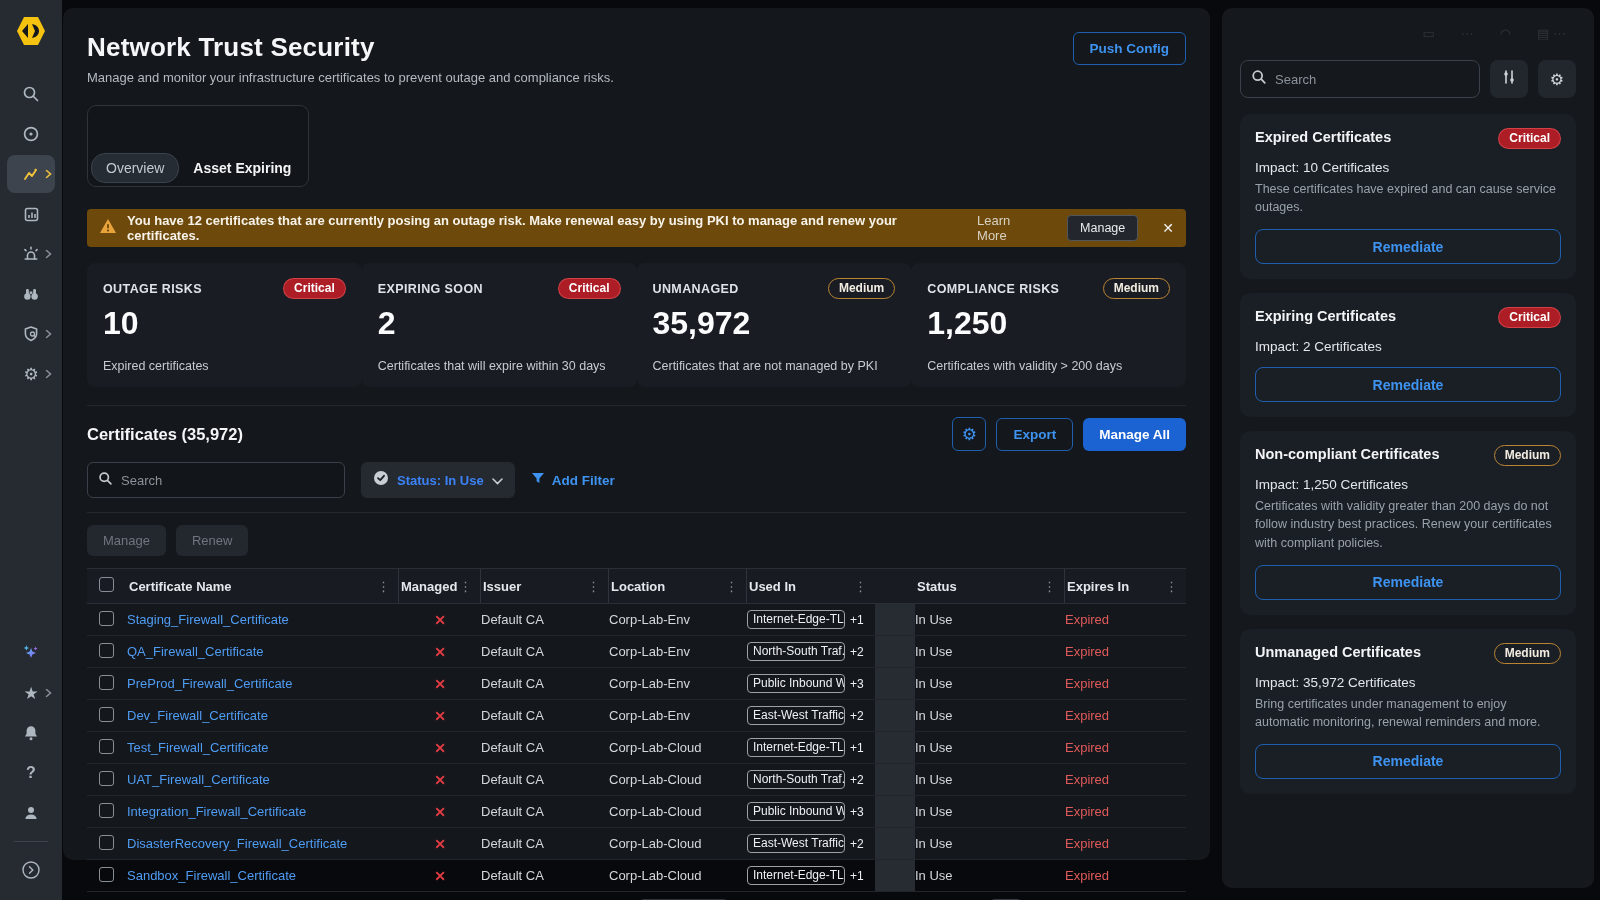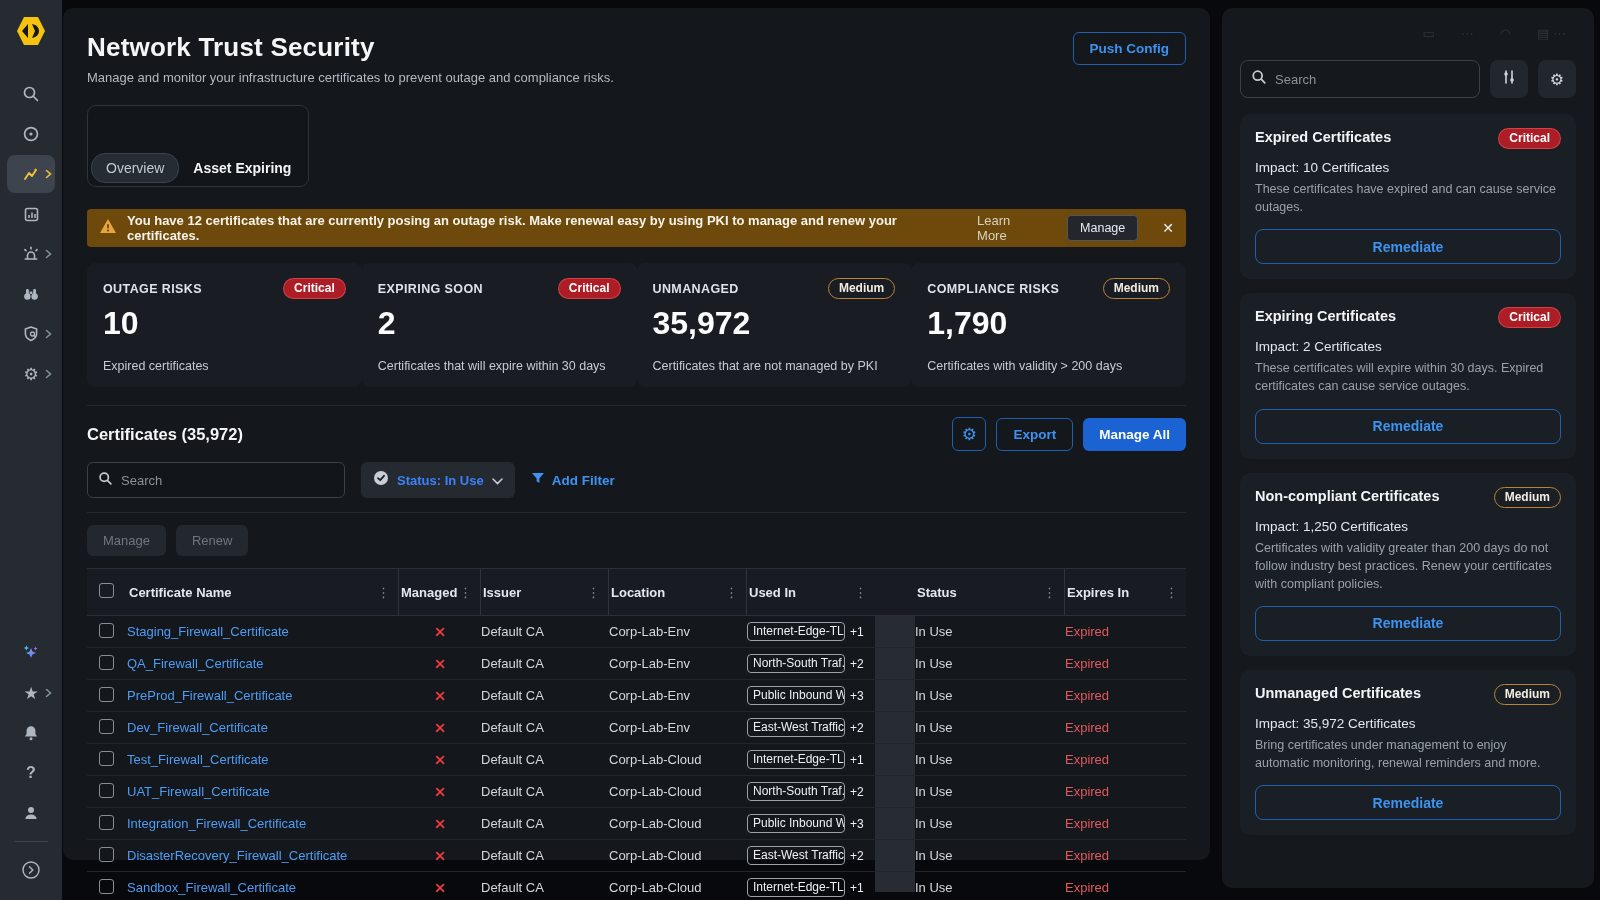--- a/index.html
+++ b/index.html
@@ -58,21 +58,21 @@
   .chip { height:36px; background:#252a31; border-radius:6px; display:flex; align-items:center; gap:8px; padding:0 12px; cursor:pointer; }
   .chip-label { font-size:13px; color:#3b82f6; font-weight:600; }
   .add-filter { display:flex; align-items:center; gap:7px; color:#3e93f0; font-size:13.5px; font-weight:600; cursor:pointer; }
 
   .bulk-row { border-top:1px solid #23282e; padding:12px 0; display:flex; gap:10px; }
   .btn-disabled { background:#23272e; color:#70767e; border:none; border-radius:6px; font-size:13px; padding:8px 16px; font-family:inherit; }
 
   .tablewrap { position:relative; }
   .band-col { position:absolute; left:788px; top:0; width:40px; height:324px; background:#272c33; z-index:0; }
   .trow { display:grid; grid-template-columns:40px 272px 82px 128px 138px 128px 40px 150px 1fr; align-items:center; position:relative; z-index:1; }
-  .thead { height:48px; background:#181b21; border-top:1px solid #2a2f36; border-bottom:1px solid #2a2f36; font-size:13px; font-weight:700; color:#e4e8ec; }
+  .thead { height:36px; background:#181b21; border-top:1px solid #2a2f36; border-bottom:1px solid #2a2f36; font-size:13px; font-weight:700; color:#e4e8ec; }
   .th { display:flex; align-items:center; justify-content:space-between; padding:0 8px 0 2px; height:100%; }
   .th.sep { border-right:1px solid #2e343c; }
   .kebab { color:#8b9299; font-size:13px; font-weight:400; cursor:pointer; }
   .row { height:32px; border-bottom:1px solid #22262c; font-size:13px; }
   .cell { padding-right:8px; overflow:hidden; white-space:nowrap; }
   .cert-link { color:#4f9cf3; cursor:pointer; }
   .x-mark { color:#e23b42; font-weight:700; font-size:14px; text-align:center; width:100%; display:inline-block; }
   .dim { color:#d4d8dd; }
   .usedin { display:flex; align-items:center; gap:5px; }
   .ui-chip { border:1px solid #9aa1a9; border-radius:4px; padding:1px 5px 2px; font-size:12px; color:#eef1f4; max-width:98px; overflow:hidden; white-space:nowrap; }
@@ -306,21 +306,21 @@
           <span class="badge medium">Medium</span>
         </div>
       <div class="stat-value">35,972</div>
       <div class="stat-desc">Certificates that are not managed by PKI</div>
     </div>
     <div class="stat-card">
       <div class="stat-top">
           <span class="stat-title">COMPLIANCE RISKS</span>
           <span class="badge medium">Medium</span>
         </div>
-      <div class="stat-value">1,790</div>
+      <div class="stat-value">1,250</div>
       <div class="stat-desc">Certificates with validity &gt; 200 days</div>
     </div>
   </div>
 
   <div class="section">
     <div class="section-head">
       <span class="section-title">Certificates (35,972)</span>
       <div class="section-actions">
         <button class="icon-btn-blue">
             <span>⚙</span>
@@ -602,21 +602,20 @@
       <div class="rec-impact">Impact: 10 Certificates</div>
       <div class="rec-desc">These certificates have expired and can cause service outages.</div>
       <button class="remediate">Remediate</button>
     </div>
     <div class="rec-card">
       <div class="rec-card-top">
         <span class="rec-card-title">Expiring Certificates</span>
         <span class="badge critical">Critical</span>
       </div>
       <div class="rec-impact">Impact: 2 Certificates</div>
-      <div class="rec-desc">These certificates will expire within 30 days. Expired certificates can cause service outages.</div>
       <button class="remediate">Remediate</button>
     </div>
     <div class="rec-card">
       <div class="rec-card-top">
         <span class="rec-card-title">Non-compliant Certificates</span>
         <span class="badge medium">Medium</span>
       </div>
       <div class="rec-impact">Impact: 1,250 Certificates</div>
       <div class="rec-desc">Certificates with validity greater than 200 days do not follow industry best practices. Renew your certificates with compliant policies.</div>
       <button class="remediate">Remediate</button>

